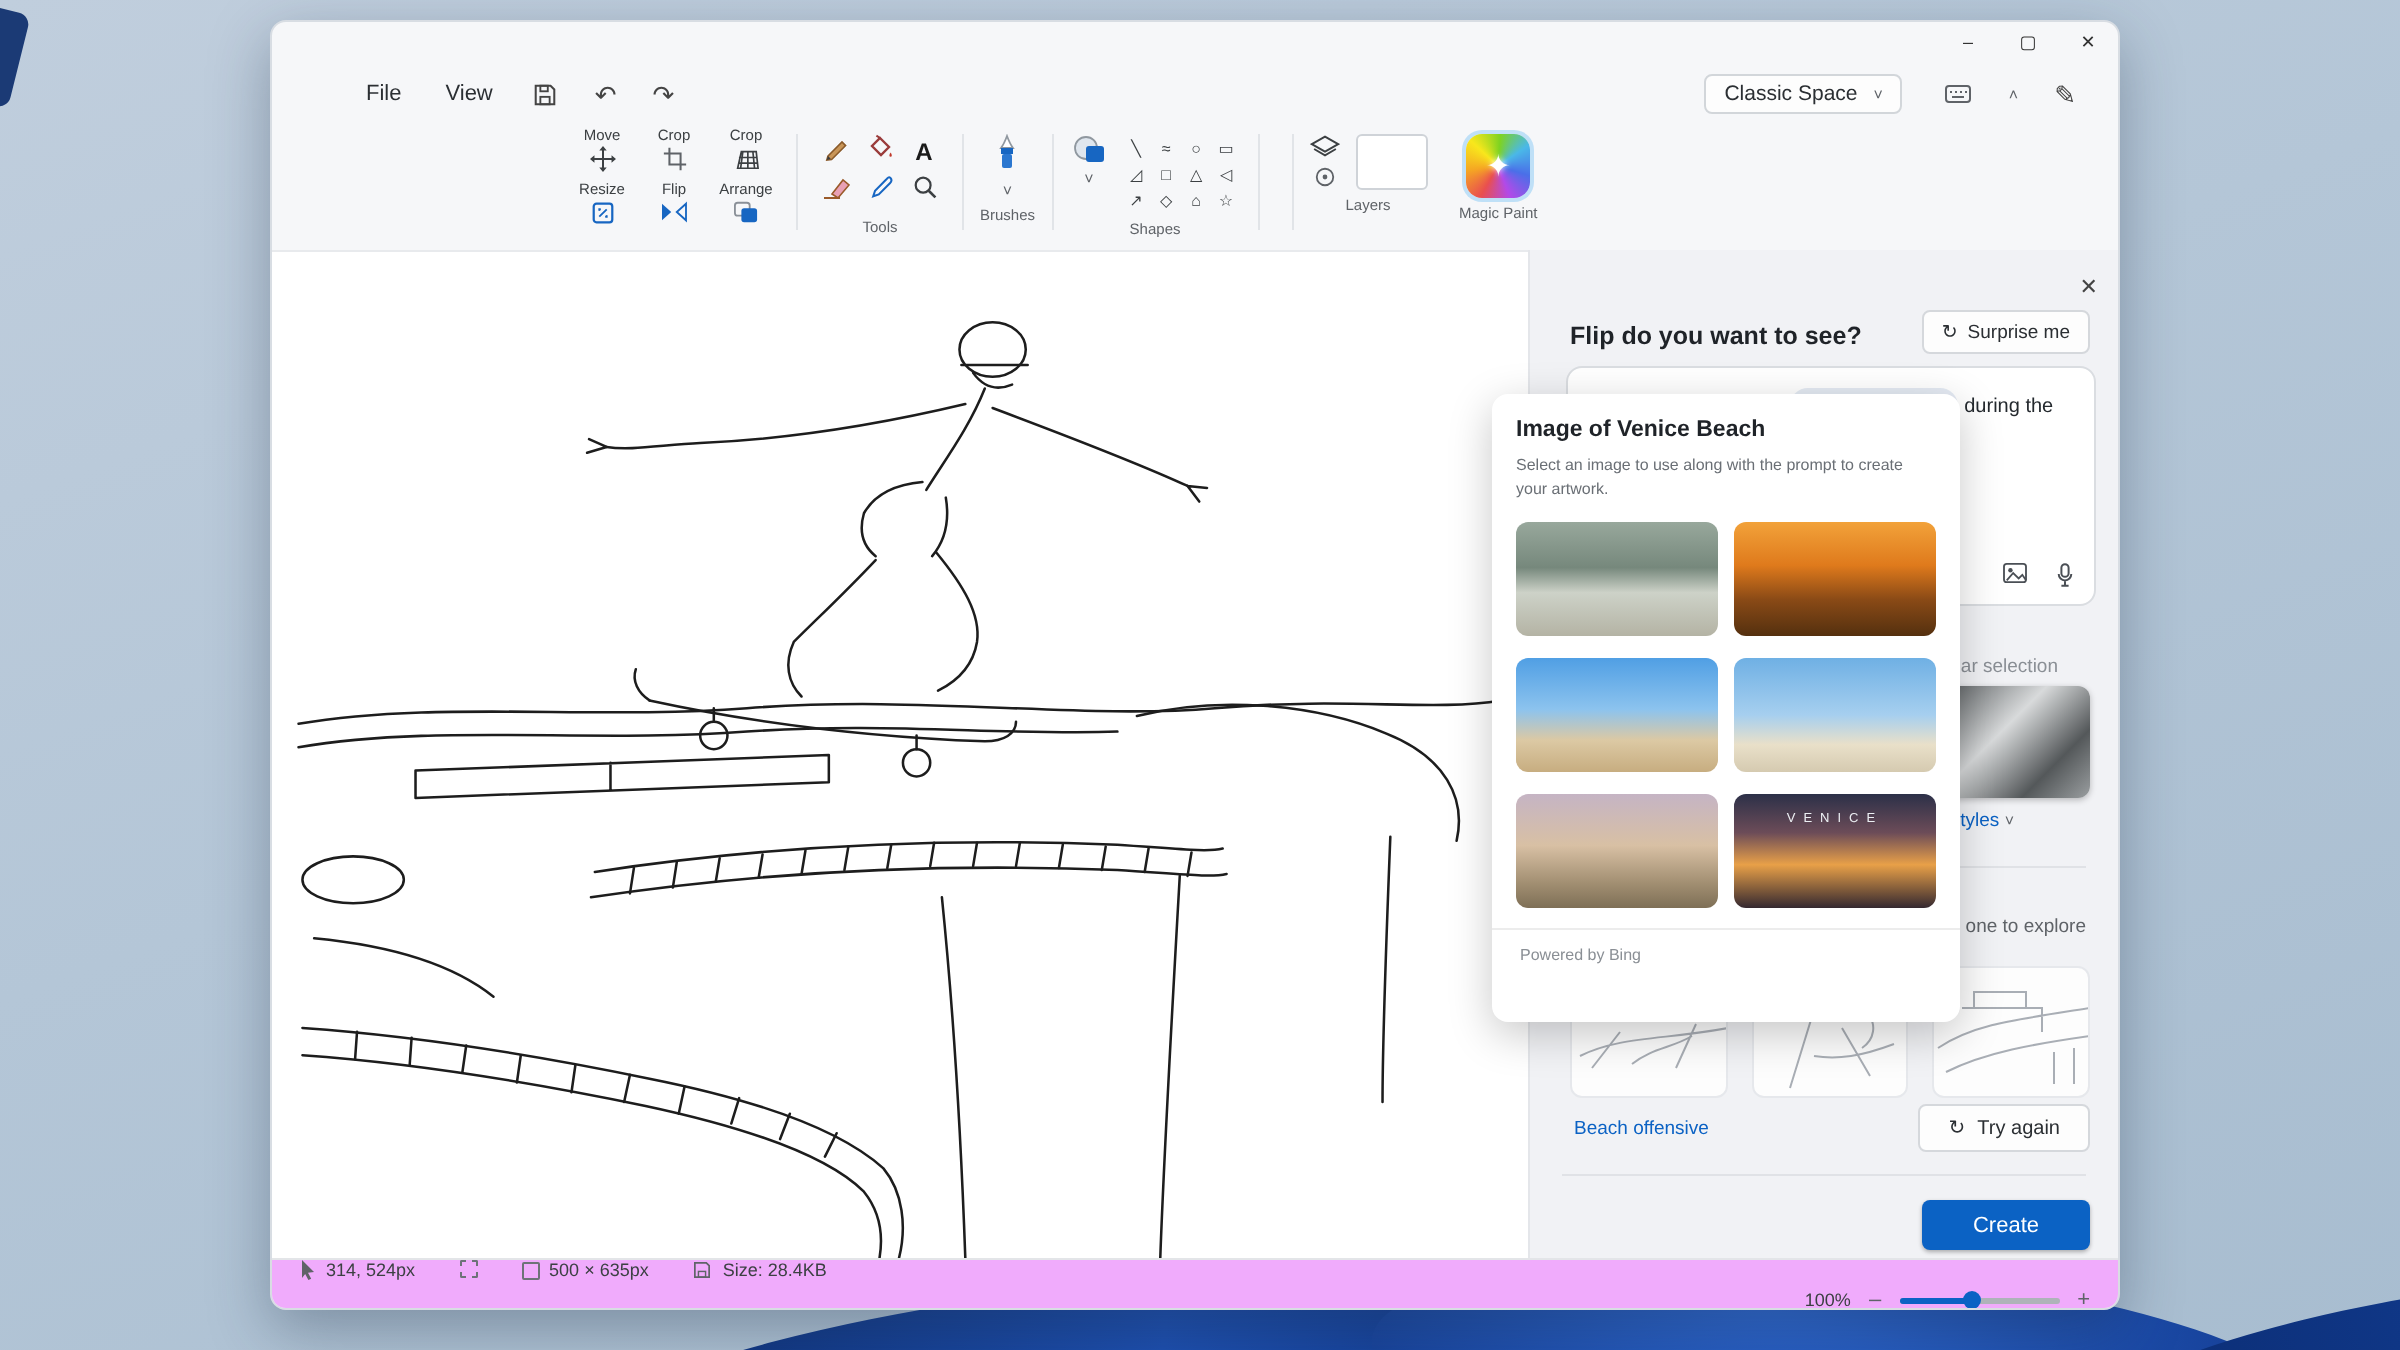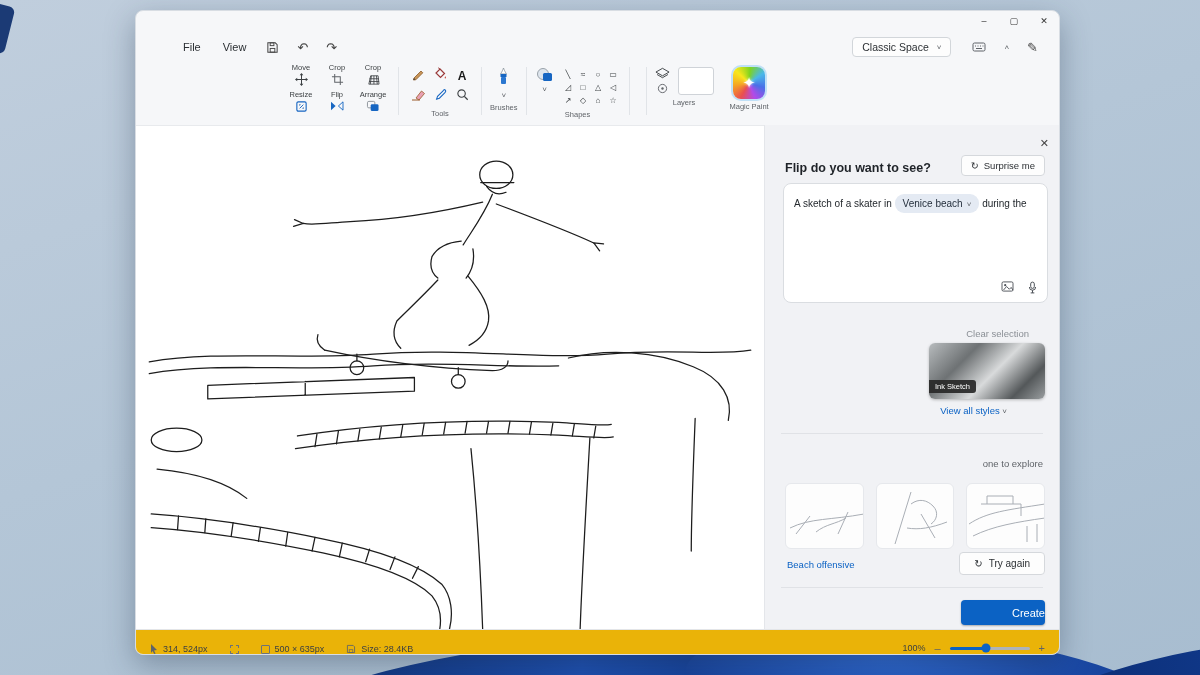--- a/index.html
+++ b/index.html
@@ -91,44 +91,44 @@
   .view-all { position:absolute; right:52px; top:280px; font-size:9.5px; }
   .panel-divider { position:absolute; left:16px; right:16px; height:1px; background:#e0e2e6; }
   .explore-label { position:absolute; right:16px; top:333px; color:#5f6368; font-size:9.5px; }
   .result-row { position:absolute; left:20px; right:14px; top:358px; display:flex; gap:12px; }
   .result-card { width:82px; height:66px; background:#fdfdfd; border:1px solid #e6e8ec; border-radius:6px;
     overflow:hidden; }
   .report-link { position:absolute; left:22px; top:434px; font-size:9.5px; }
   .try-again { position:absolute; right:14px; top:427px; display:flex; gap:6px; align-items:center;
     background:#fdfdfd; border:1px solid #d5d8dc; border-radius:4px; padding:5px 14px; font-size:10px; color:#2b2f33; }
   .create-btn { position:absolute; right:14px; top:475px; width:84px; height:25px; border:none; border-radius:4px;
-    color:#fff; font-size:11px; font-family:inherit; box-shadow:0 1px 2px rgba(0,0,0,.3);text-align:right; }
+    color:#fff; font-size:11px; font-family:inherit; box-shadow:0 1px 2px rgba(0,0,0,.3); }
   .link { color:#0b62c4; }
 
   
   .popup { position:absolute; left:610px; top:186px; width:234px; height:314px; background:#fff;
     border-radius:8px; box-shadow:0 6px 22px rgba(0,0,0,.22); z-index:30; padding:12px 12px 0; }
   .popup-title { font-size:11.5px; font-weight:bold; color:#1f2328; }
   .popup-sub { font-size:8px; color:#6a6f75; margin-top:6px; line-height:1.5; width:200px; }
   .popup-grid { display:grid; grid-template-columns:repeat(2,101px); grid-auto-rows:57px;
     gap:11px 8px; margin-top:10px; }
   .popup-img { border-radius:6px; position:relative; overflow:hidden; }
   .img-caption { position:absolute; left:0; right:0; top:9px; text-align:center; color:#eceff3;
     font-size:6.5px; letter-spacing:4px; }
   .popup-footer { border-top:1px solid #ececec; margin:10px -12px 0; padding:8px 14px;
     font-size:8px; color:#8a8f95; }
 
   
-  .statusbar { position:absolute; left:0; right:0; bottom:0; height:25px; background:#eab308;
-    border-top:1px solid #e3e5e8; display:flex; align-items:flex-end; padding:0 14px 0 14px;
+  .statusbar { position:absolute; left:0; right:0; bottom:0; height:25px; background:#f0abfc;
+    border-top:1px solid #e3e5e8; display:flex; align-items:flex-start; padding:0 14px 0 14px;
     font-size:9px; color:#3c4043; }
   .sb-item { display:flex; align-items:center; gap:5px; margin-right:22px; }
   .sb-sq { width:9px; height:9px; border:1px solid #6d7278; border-radius:1px; }
   .statusbar .spacer { flex:1; }
-  .zoom-group { display:flex; align-items:center; gap:9px; }
+  .zoom-group { display:flex; align-items:center; gap:9px;margin-top:14px; }
   .zoom-track { position:relative; width:80px; height:3px; background:#aeb3b9; border-radius:2px; }
   .zoom-fill { position:absolute; left:0; top:0; height:3px; width:45%; border-radius:2px; }
   .zoom-handle { position:absolute; left:45%; top:50%; transform:translate(-50%,-50%);
     width:9px; height:9px; border-radius:50%; }
   .zoom-sign { font-size:11px; color:#5f6368; }
 </style>
 </head>
 <body>
 
 <div class="desktop" style="background: linear-gradient(160deg, rgb(192, 206, 221) 0%, rgb(180, 198, 215) 45%, rgb(168, 189, 208) 100%);">
@@ -443,20 +443,35 @@
         <span>↻</span>
         <span>Try again</span>
       </div>
 
       <div class="panel-divider" style="top:462px"></div>
 
       <button class="create-btn" style="background: rgb(11, 98, 196);">Create</button>
     </div>
   </div>
 
+  <div class="popup">
+    <div class="popup-title">Image of Venice Beach</div>
+    <div class="popup-sub">Select an image to use along with the prompt to create your artwork.</div>
+    <div class="popup-grid">
+      <div class="popup-img" style="background: linear-gradient(rgb(152, 168, 156) 0%, rgb(118, 136, 124) 40%, rgb(205, 210, 200) 62%, rgb(180, 179, 164) 100%);"></div>
+      <div class="popup-img" style="background: linear-gradient(rgb(242, 162, 58) 0%, rgb(223, 122, 28) 38%, rgb(138, 74, 22) 68%, rgb(84, 48, 15) 100%);"></div>
+      <div class="popup-img" style="background: linear-gradient(rgb(80, 159, 228) 0%, rgb(140, 195, 238) 45%, rgb(220, 201, 164) 72%, rgb(199, 173, 128) 100%);"></div>
+      <div class="popup-img" style="background: linear-gradient(rgb(111, 176, 228) 0%, rgb(166, 207, 239) 50%, rgb(233, 224, 201) 76%, rgb(213, 202, 176) 100%);"></div>
+      <div class="popup-img" style="background: linear-gradient(rgb(197, 180, 196) 0%, rgb(216, 192, 164) 45%, rgb(162, 143, 114) 78%, rgb(126, 111, 86) 100%);"></div>
+      <div class="popup-img" style="background: linear-gradient(rgb(44, 48, 72) 0%, rgb(108, 76, 88) 34%, rgb(232, 160, 72) 62%, rgb(52, 40, 48) 100%);">
+        <span class="img-caption">VENICE</span>
+      </div>
+    </div>
+    <div class="popup-footer">Powered by Bing</div>
+  </div>
 
   <div class="statusbar">
     <div class="sb-item">
       <svg width="8" height="10" viewBox="0 0 8 10">
           <path d="M1 0l6 6-3 .4 1.6 3-1.4.6-1.6-3L1 9z" fill="#5f6368"></path>
         </svg>
       <span>314, 524px</span>
     </div>
     <div class="sb-item">
       <span class="sb-sq" style="border-style:dashed;"></span>

